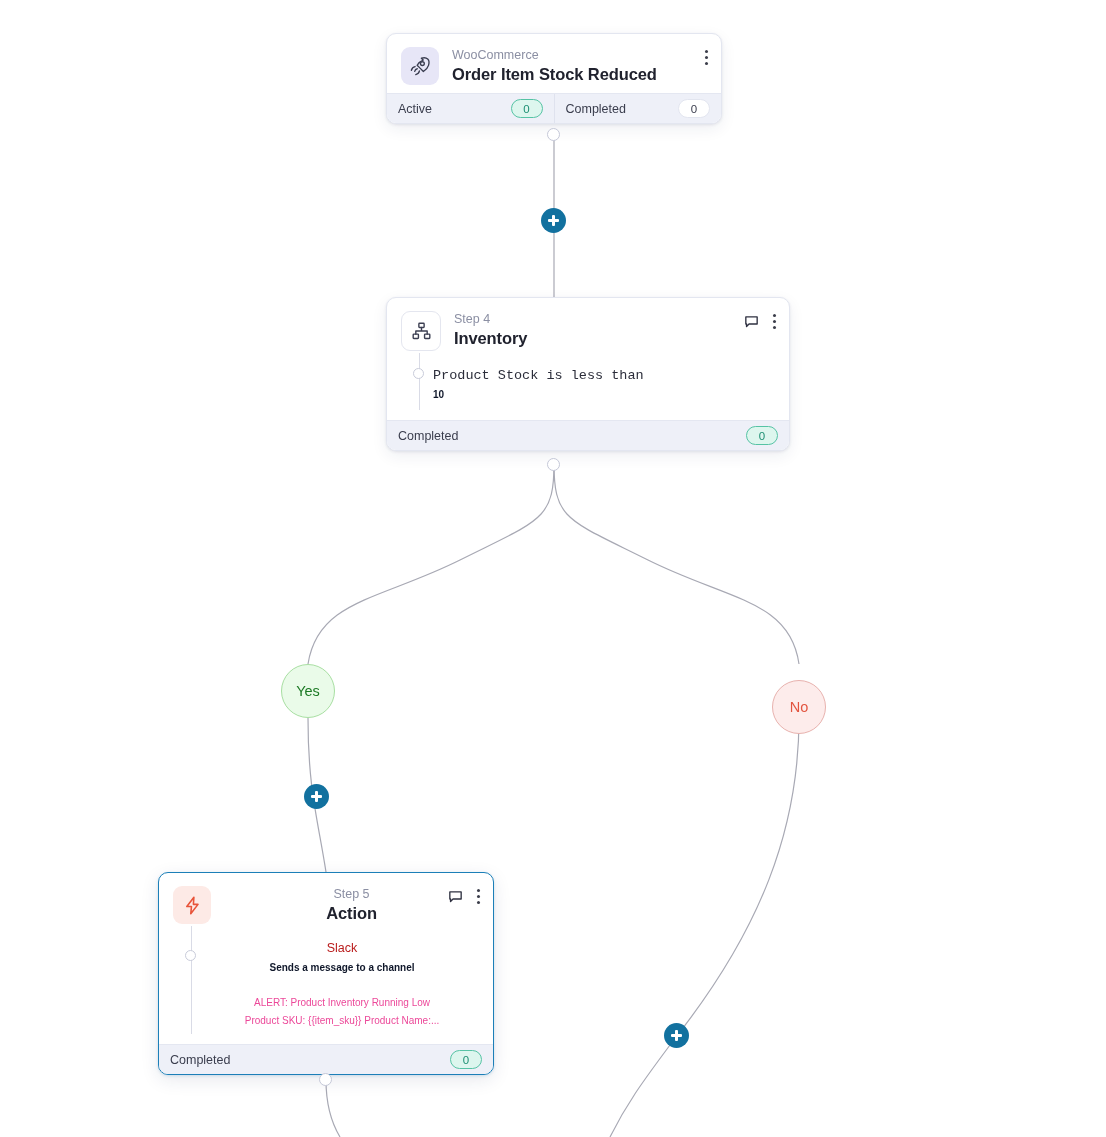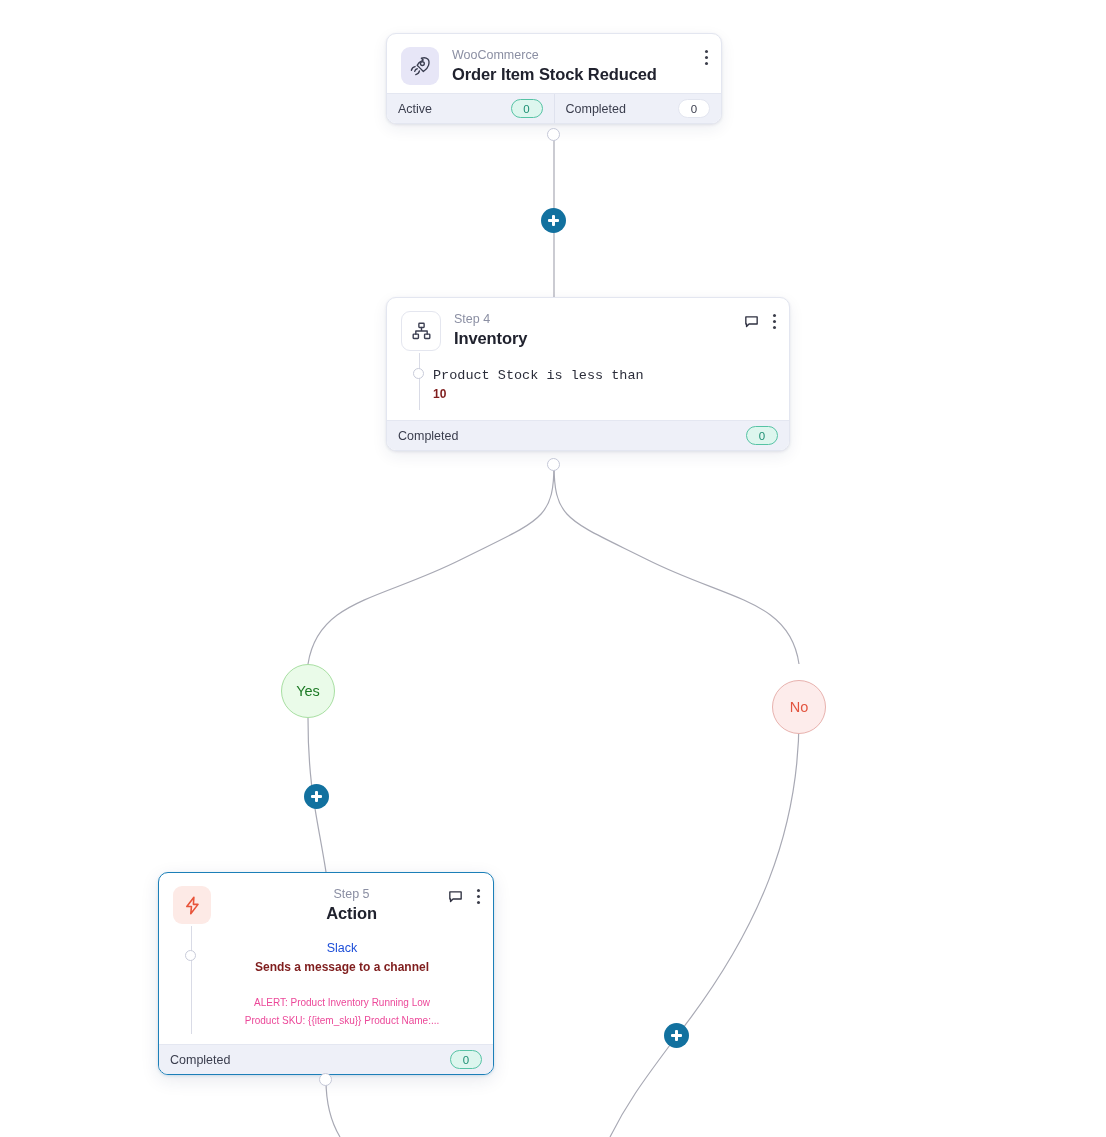--- a/index.html
+++ b/index.html
@@ -124,34 +124,34 @@
     position: absolute;
     left: 26px;
     width: 11px; height: 11px;
     border-radius: 50%;
     background: #ffffff;
     border: 1.3px solid #c9ccda;
     box-sizing: border-box;
   }
   .body-kicker {
     font-size: 12.5px;
-    color: #1d4ed8;
+    color: #b91c1c;
     line-height: 16px;
     margin-bottom: 2px;
   }
   .body-line {
     font-size: 13.5px;
     color: #2b2d3a;
     line-height: 18px;
     font-family: Liberation Mono, monospace;
   }
   .body-strong {
-    font-size: 12px;
+    font-size: 10px;
     font-weight: 700;
-    color: #7f1d1d;
+    color: #0f172a;
     line-height: 19px;
   }
   .body-sub {
     font-size: 10px;
     font-weight: 400;
     color: #ec4899;
     line-height: 18px;
     white-space: nowrap;
     overflow: hidden;
     text-overflow: ellipsis;

